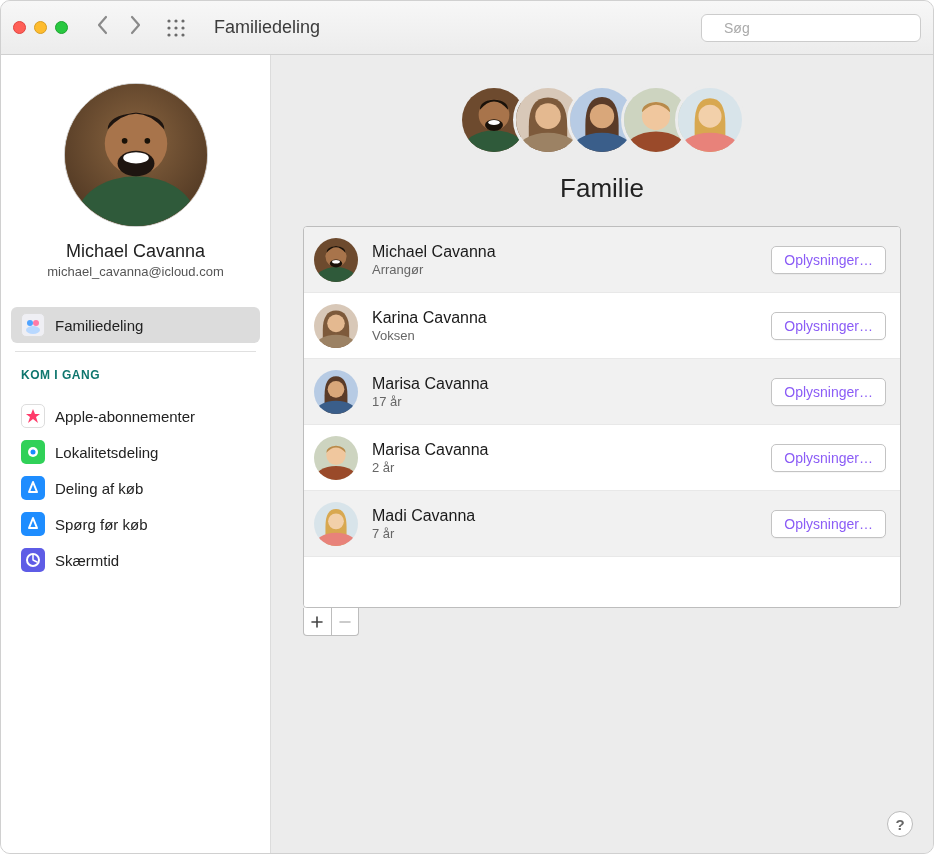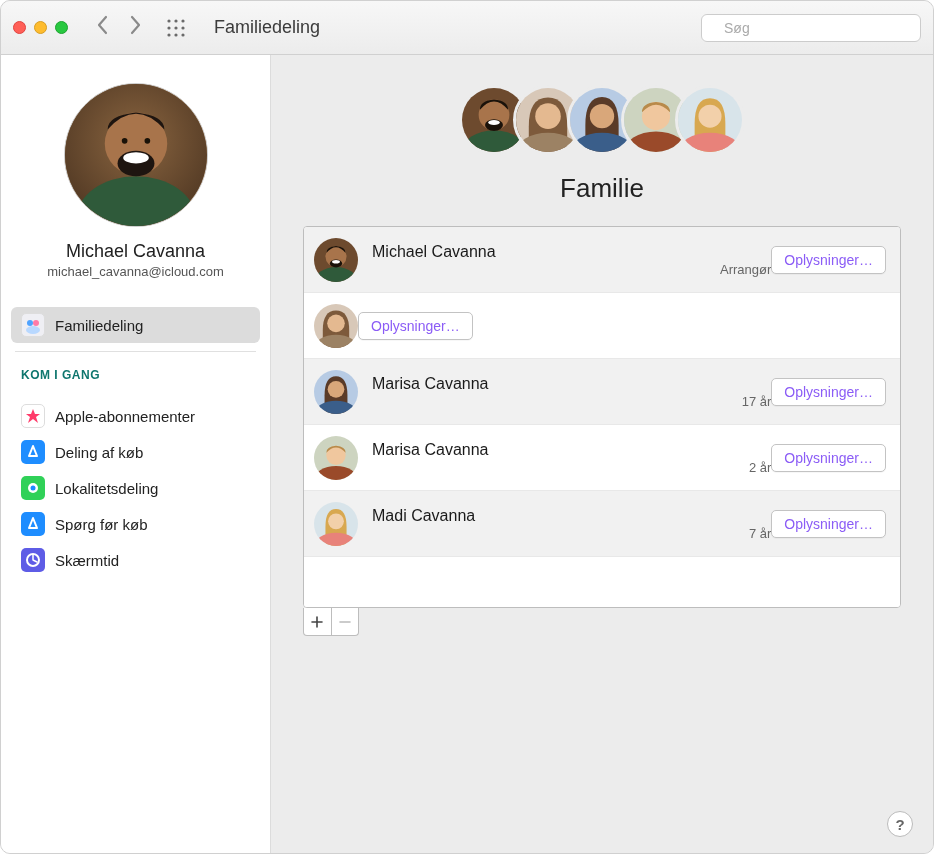--- a/index.html
+++ b/index.html
@@ -119,21 +119,21 @@
     .fam-row:nth-child(odd){ background:#f1f1f1; }
     .fam-row:nth-child(even){ background:#ffffff; }
     .fam-row:last-of-type{ border-bottom:none; }
     .fam-filler { height:50px; background:#fff; }
     .row-av {
       width:44px; height:44px; border-radius:50%; overflow:hidden; flex-shrink:0;
     }
     .row-av svg{width:100%;height:100%;display:block;}
     .row-txt { margin-left:14px; flex:1; }
     .row-name { font-size:16px; font-weight:500; color:#1a1a1a; }
-    .row-sub { font-size:13px; color:#666; margin-top:1px;text-align:right; }
+    .row-sub { font-size:13px; color:#666; margin-top:1px; }
     .row-btn {
       background:#fff; border:1px solid #c3c3c3; border-radius:5px;
       padding:5px 12px; font-size:14px; color:#8b5cf6; cursor:default;
       box-shadow: 0 1px 0 rgba(0,0,0,0.03);
     }
 
     .addremove {
       margin:0 32px; display:flex; border:1px solid #bdbdbd; border-top:none;
       width:56px; height:28px; border-radius:0 0 4px 4px; overflow:hidden;
       background:#fff;
@@ -246,35 +246,35 @@
       <div class="side-list">
         <div class="side-item">
           <div class="side-icon" style="background:#fff;border:1px solid #ddd;">
             <svg width="18" height="18" viewBox="0 0 18 18">
                 <path d="M9 2 L11 7 L16 7 L12 10 L14 16 L9 12 L4 16 L6 10 L2 7 L7 7 Z" fill="#ff3b6a"></path>
               </svg>
           </div>
           <span>Apple-abonnementer</span>
         </div>
         <div class="side-item">
-          <div class="side-icon" style="background:#1e8dff;">
-            <svg width="18" height="18" viewBox="0 0 18 18">
-                <path d="M9 3 L13 13 L5 13 Z" fill="none" stroke="#fff" stroke-width="2" stroke-linejoin="round"></path>
-              </svg>
-          </div>
-          <span>Deling af køb</span>
-        </div>
-        <div class="side-item">
           <div class="side-icon" style="background:#30d158;">
             <svg width="18" height="18" viewBox="0 0 18 18">
                 <circle cx="9" cy="9" r="5" fill="#fff"></circle>
                 <circle cx="9" cy="9" r="2.5" fill="#1a8cff"></circle>
               </svg>
           </div>
           <span>Lokalitetsdeling</span>
+        </div>
+        <div class="side-item">
+          <div class="side-icon" style="background:#1e8dff;">
+            <svg width="18" height="18" viewBox="0 0 18 18">
+                <path d="M9 3 L13 13 L5 13 Z" fill="none" stroke="#fff" stroke-width="2" stroke-linejoin="round"></path>
+              </svg>
+          </div>
+          <span>Deling af køb</span>
         </div>
         <div class="side-item">
           <div class="side-icon" style="background:#1e8dff;">
             <svg width="18" height="18" viewBox="0 0 18 18">
                 <path d="M9 3 L13 13 L5 13 Z" fill="none" stroke="#fff" stroke-width="2" stroke-linejoin="round"></path>
               </svg>
           </div>
           <span>Spørg før køb</span>
         </div>
         <div class="side-item">
@@ -359,20 +359,24 @@
 
         <div class="fam-row">
           <div class="row-av">
             <svg viewBox="0 0 100 100">
                 <rect width="100" height="100" fill="#d8c8b8"></rect>
                 <path d="M20 60 Q20 15 50 15 Q80 15 80 60 L80 100 L20 100 Z" fill="#7d5a3b"></path>
                 <ellipse cx="50" cy="100" rx="50" ry="30" fill="#9c8264"></ellipse>
                 <circle cx="50" cy="44" r="20" fill="#e4b990"></circle>
               </svg>
           </div>
+          <div class="row-txt">
+            <div class="row-name">Karina Cavanna</div>
+            <div class="row-sub">Voksen</div>
+          </div>
           <button class="row-btn">Oplysninger…</button>
         </div>
 
         <div class="fam-row">
           <div class="row-av">
             <svg viewBox="0 0 100 100">
                 <rect width="100" height="100" fill="#b7cbe4"></rect>
                 <path d="M24 58 Q24 14 50 14 Q76 14 76 58 L76 100 L24 100 Z" fill="#5a3b28"></path>
                 <ellipse cx="50" cy="100" rx="50" ry="30" fill="#3a5e8a"></ellipse>
                 <circle cx="50" cy="44" r="19" fill="#d9a77a"></circle>

